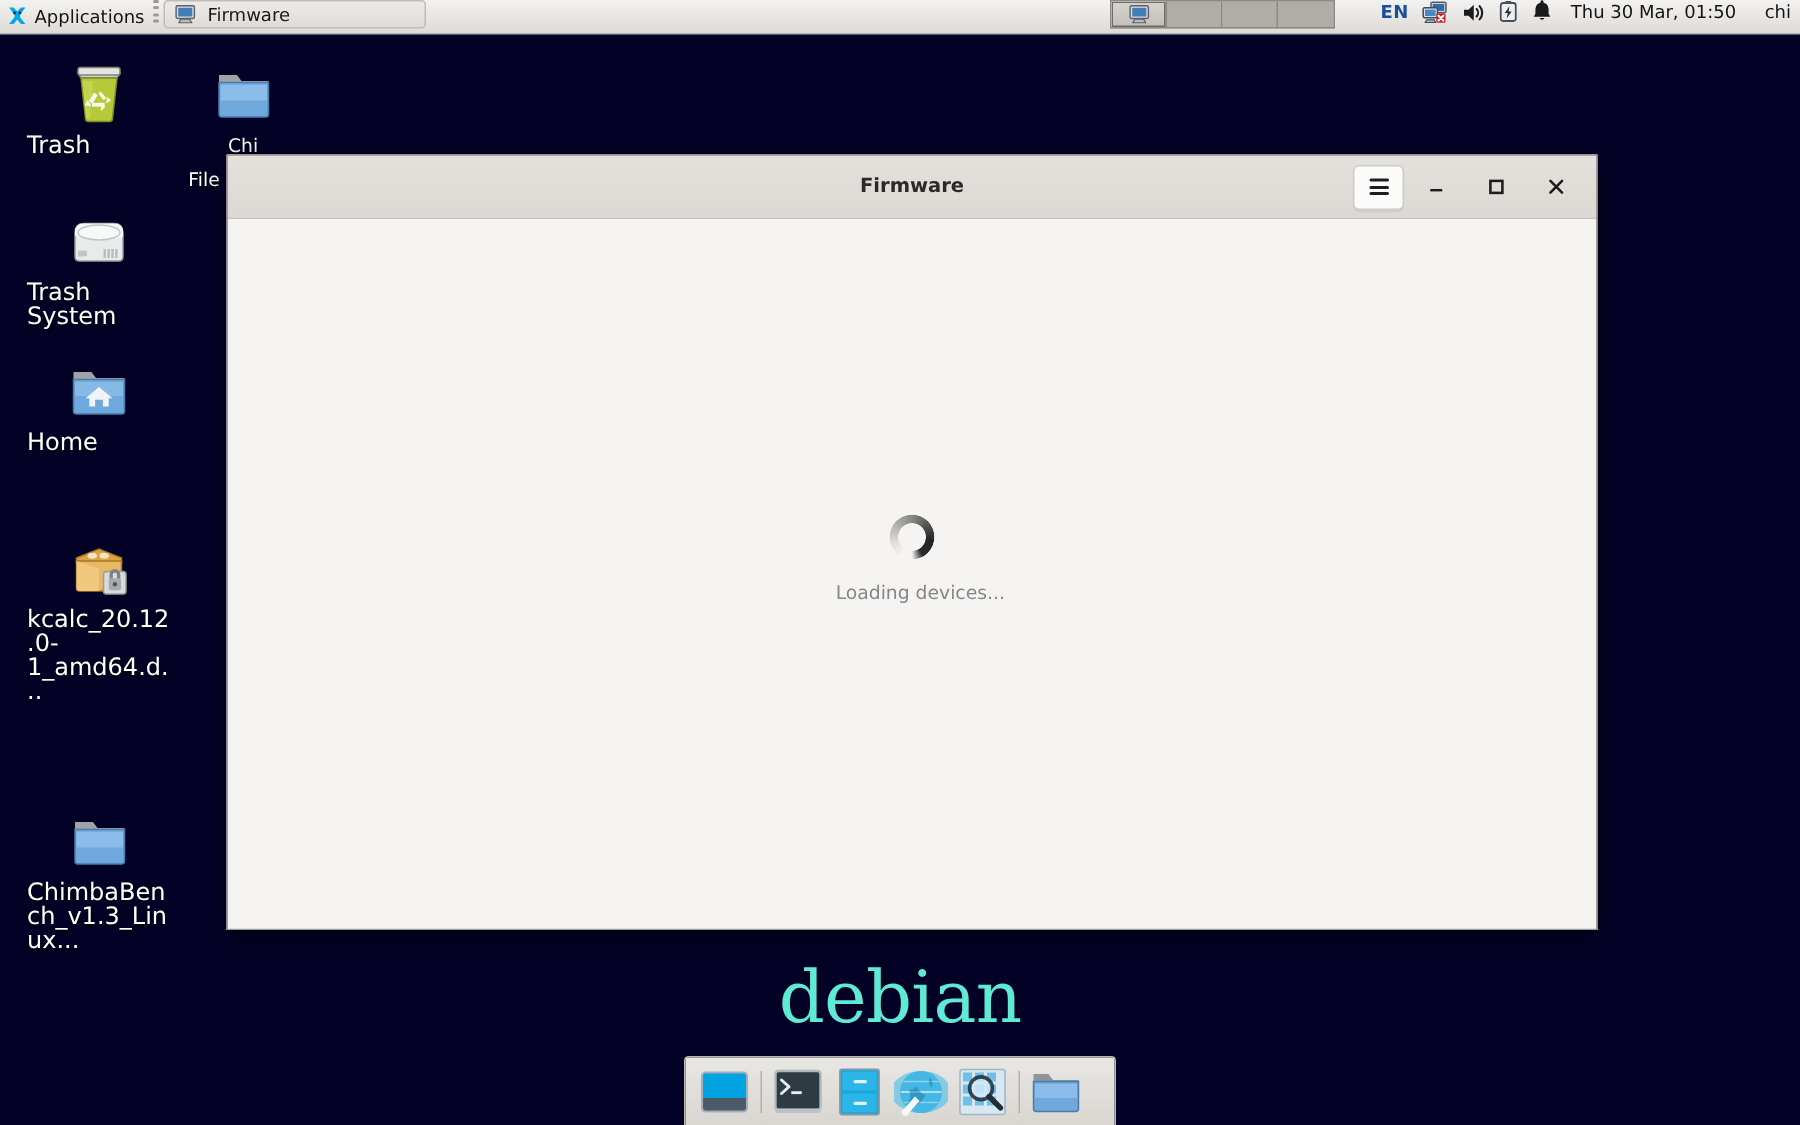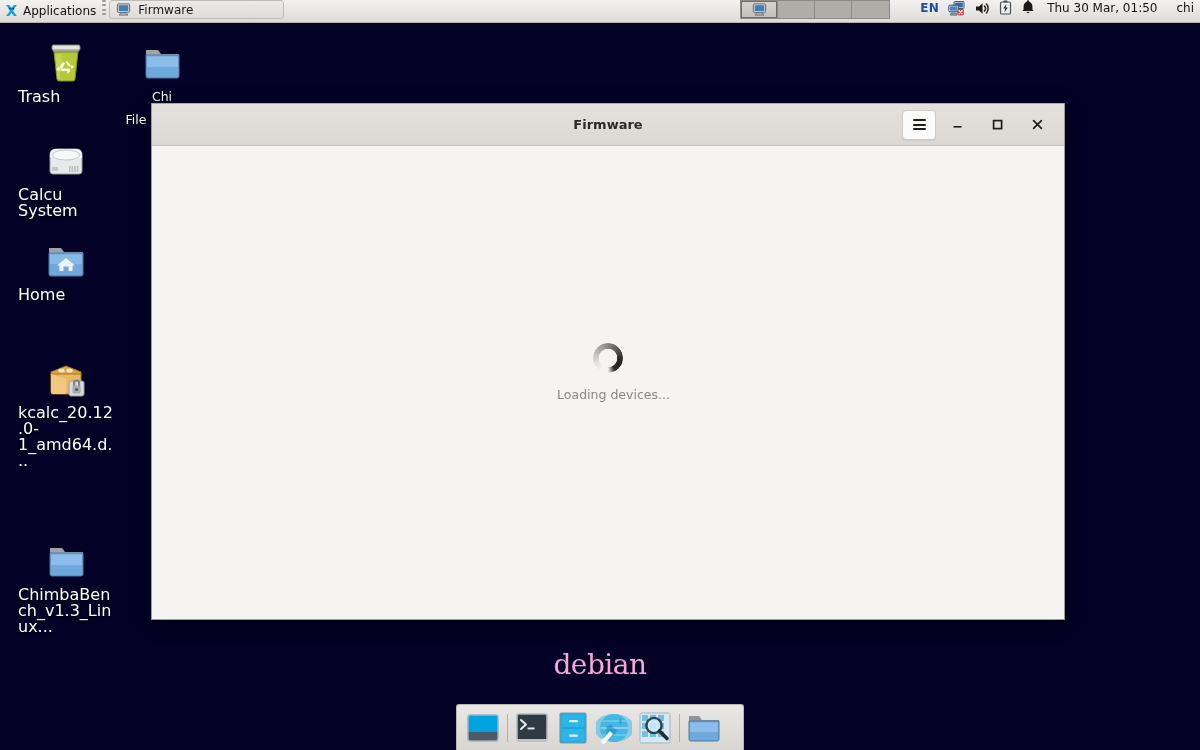--- a/index.html
+++ b/index.html
@@ -228,22 +228,22 @@
   .debian-mark {
     position: absolute;
     left: 0; right: 0;
     top: 641px;
     text-align: center;
     z-index: 3;
     pointer-events: none;
   }
   .debian-mark .word {
     font-family: "DejaVu Serif", "Liberation Serif", serif;
-    font-size: 28px;
-    color: #f9a8d4;
+    font-size: 48px;
+    color: #5eead4;
     letter-spacing: -0.5px;
     position: relative;
     display: inline-block;
     line-height: 48px;
   }
 
   
   .dock {
     position: absolute;
     left: 456px; top: 704px;
@@ -302,21 +302,21 @@
         <ellipse cx="23" cy="18" rx="14" ry="5" fill="none" stroke="#c2c5c6" stroke-width="1"></ellipse>
         <rect x="9" y="30" width="6" height="4" rx="1" fill="#c3c6c7"></rect>
         <g fill="#b9bcbd">
           <rect x="26" y="29" width="1.6" height="6"></rect>
             <rect x="28.6" y="29" width="1.6" height="6"></rect>
           <rect x="31.2" y="29" width="1.6" height="6"></rect>
             <rect x="33.8" y="29" width="1.6" height="6"></rect>
         </g>
       </svg>
     </div>
-    <span class="lbl">Calcu System</span>
+    <span class="lbl">Trash System</span>
   </div>
 
   <div class="dicon" style="left:18px; top:210px;">
     <div class="glyph">
       <svg width="46" height="46" viewBox="0 0 46 46">
         <path d="M6 11 L18 11 L21 15 L40 15 L40 19 L6 19 Z" fill="#9fa3a6"></path>
         <path d="M6 16 L40 16 L40 37 Q40 39 38 39 L8 39 Q6 39 6 37 Z" fill="#6fa8dc" stroke="#4b7ba8" stroke-width="1"></path>
         <path d="M7 17.5 L39 17.5 L39 27 L7 27 Z" fill="#86b9e6"></path>
         <path d="M23 21 L32 28.5 L29.5 28.5 L29.5 34 L25.6 34 L25.6 29.5 L20.4 29.5 L20.4 34 L16.5 34 L16.5 28.5 L14 28.5 Z" fill="#eef4fa"></path>
       </svg>

